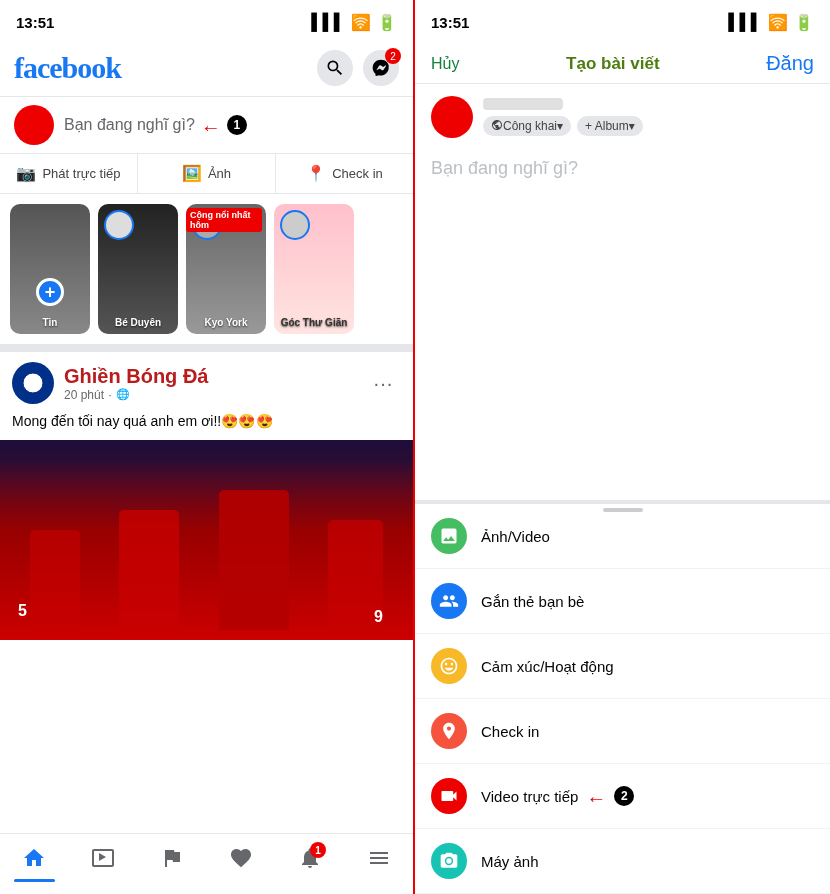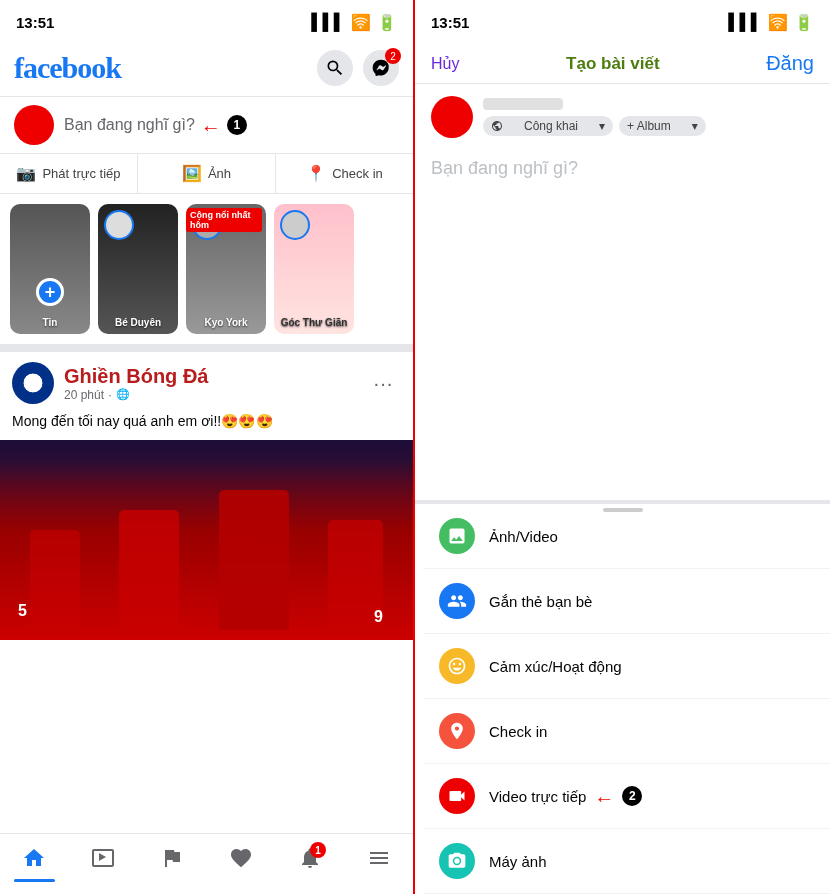--- a/index.html
+++ b/index.html
@@ -57,40 +57,40 @@
     .notif-badge { position: absolute; top: 0; right: 18px; background: #e00; color: #fff; border-radius: 50%; width: 16px; height: 16px; font-size: 10px; font-weight: 700; display: flex; align-items: center; justify-content: center; }
 
     
     .right-panel { width: 415px; height: 894px; background: #fff; display: flex; flex-direction: column; overflow: hidden; }
 
     .r-status-bar { height: 44px; display: flex; align-items: center; justify-content: space-between; padding: 0 16px; background: #fff; }
     .r-status-time { font-size: 15px; font-weight: 600; color: #000; }
     .r-status-icons { display: flex; align-items: center; gap: 6px; }
 
     .create-post-header { display: flex; align-items: center; justify-content: space-between; padding: 8px 16px; border-bottom: 1px solid #e4e6ea; }
-    .cancel-btn { color: #6d28d9; font-size: 16px; cursor: pointer; }
+    .cancel-btn { color: #15803d; font-size: 16px; cursor: pointer; }
     .create-post-title { font-size: 17px; font-weight: 700; color: #4d7c0f; }
     .post-btn { color: #1877f2; font-size: 20px; cursor: pointer; }
 
     .create-post-user { display: flex; align-items: center; gap: 10px; padding: 12px 16px; }
     .create-avatar { width: 42px; height: 42px; border-radius: 50%; background: #e00; flex-shrink: 0; }
     .create-user-info { display: flex; flex-direction: column; gap: 6px; }
     .create-user-name { width: 80px; height: 12px; background: #e0e0e0; border-radius: 4px; }
     .privacy-row { display: flex; gap: 6px; }
-    .privacy-btn { display: flex; align-items: center; gap: 21px; background: #e4e6ea; border: none; border-radius: 12px; padding: 3px 8px; font-size: 12px; color: #444; cursor: pointer; }
+    .privacy-btn { display: flex; gap: 0; background: #e4e6ea; border: none; border-radius: 12px; padding: 3px 8px; font-size: 12px; color: #444; cursor: pointer; }
     .privacy-btn svg { width: 12px; height: 12px; fill: #444; }
 
     .create-post-input { padding: 8px 16px; flex: 1; }
     .create-post-placeholder { font-size: 18px; color: #bcc0c4; }
 
     .divider { height: 4px; background: #e4e6ea; margin-top: auto; }
     .handle-bar { width: 40px; height: 4px; background: #ccc; border-radius: 2px; margin: 8px auto 4px; }
 
     .media-options { display: flex; flex-direction: column; }
-    .media-option { display: flex; align-items: center; gap: 14px; padding: 14px 16px; border-bottom: 1px solid #f0f2f5; cursor: pointer; margin-left: 8px; }
+    .media-option { display: flex; align-items: center; gap: 14px; padding: 14px 16px; border-bottom: 1px solid #f0f2f5; cursor: pointer; }
     .media-option-icon { width: 36px; height: 36px; border-radius: 50%; display: flex; align-items: center; justify-content: center; flex-shrink: 0; }
     .icon-green { background: #45bd62; }
     .icon-blue { background: #1877f2; }
     .icon-yellow { background: #f7b928; }
     .icon-pink { background: #f5533d; }
     .icon-red { background: #e00; }
     .icon-teal { background: #17c3b2; }
     .media-option-label { font-size: 15px; color: #050505; }
     .media-option-icon svg { width: 20px; height: 20px; fill: #fff; }
 

